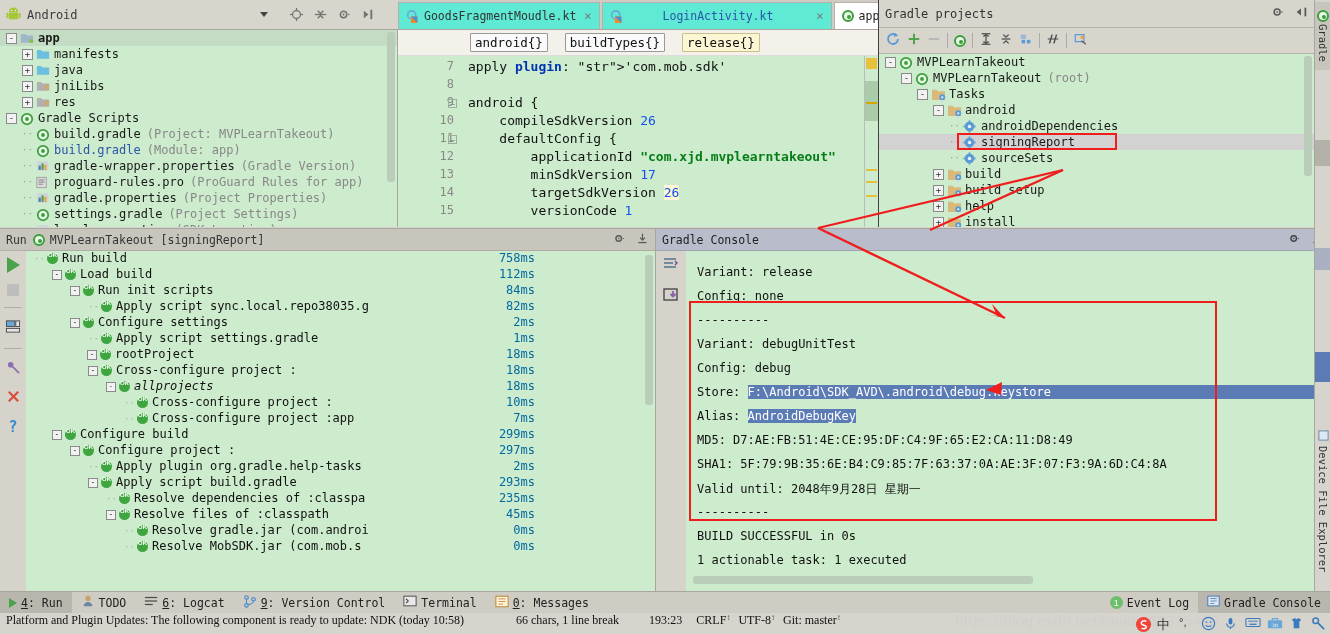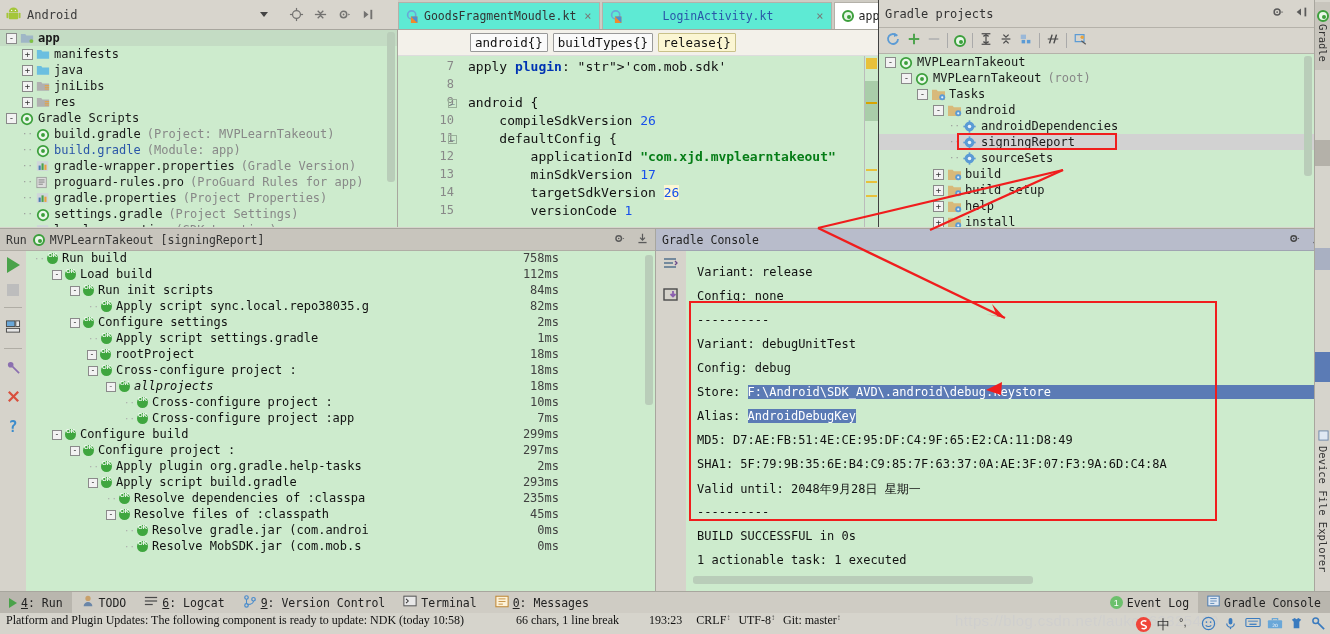--- a/index.html
+++ b/index.html
@@ -55,21 +55,21 @@
   .tr { height:16px; display:flex; align-items:center; font-family:"DejaVu Sans Mono",monospace; font-size:12px; white-space:nowrap; color:#1a1a1a;}
   .tr .exp { width:11px;height:11px;border:1px solid #8a8a8a;background:#f2f2f2; font-size:9px; line-height:9px; text-align:center; color:#333; margin-right:3px; flex:none;}
   .tr .nub { width:11px; margin-right:3px; flex:none; text-align:center; color:#999; font-size:9px;}
   .tr .ic { width:14px;height:13px; margin-right:4px; flex:none; position:relative;}
   .tr .sub { color:#888; margin-left:6px;}
   .gradleico { width:12px;height:12px;border-radius:50%;border:2px solid #3c9f3c; background:#e9f7e9; display:inline-block; position:relative;}
   .gradleico:after{content:"";position:absolute;left:3px;top:3px;width:4px;height:4px;background:#3c9f3c;border-radius:50%;}
 
   
   #editor { position:absolute; left:398px; top:30px; width:480px; height:197px; background:#ffffff; overflow:hidden;}
-  #breadcrumb { height:26px; background:#f3f1ea; display:flex; align-items:center; padding-left:72px; gap:5px; border-bottom:1px solid #ddd;}
+  #breadcrumb { height:26px; background:#f3f1ea; display:flex; align-items:center; padding-left:72px; gap:17px; border-bottom:1px solid #ddd;}
   .crumb { border:1px solid #999; background:#fafafa; font-family:"DejaVu Sans Mono",monospace; font-size:12.5px; padding:1px 4px; border-radius:1px;}
   .crumb.hl { background:#fbf6d3; border-color:#c9c189;}
   #code-area { position:relative; height:171px; background:#cdebcd; }
   #gutter { position:absolute; left:0; top:0; width:62px; height:100%; background:#cdebcd; }
   .ln { position:absolute; right:6px; font-family:"DejaVu Sans Mono",monospace; font-size:12px; color:#888; }
   .codeline { position:absolute; left:70px; font-family:"DejaVu Sans Mono",monospace; font-size:13px; white-space:pre; color:#111; }
   .kw { color:#0033b3; font-weight:bold;}
   .str { color:#067d17; font-weight:bold;}
   .num { color:#1750eb;}
   .hlnum { background:#fbf6d3; color:#1750eb;}
@@ -88,21 +88,21 @@
   
   #run-panel { position:absolute; left:0; top:228px; width:655px; height:363px; background:#cdebcd; border-top:1px solid #a8a69e;}
   #run-title { height:22px; background:#c8c5bd; display:flex; align-items:center; padding:0 6px; font-family:"DejaVu Sans Mono",monospace; font-size:11.5px; color:#333; border-bottom:1px solid #b0ada5; }
   #run-left { position:absolute; left:0; top:22px; width:26px; height:341px; background:#d6d3cb; display:flex; flex-direction:column; align-items:center; padding-top:6px; gap:11px;}
   .play-tri { width:0;height:0;border-top:8px solid transparent;border-bottom:8px solid transparent;border-left:13px solid #4aa24a;}
   .stop-sq { width:12px;height:12px;background:#bdbdbd;}
   #run-tree { position:absolute; left:26px; top:22px; width:629px; height:341px; overflow:hidden;}
   #run-tree-inner{position:absolute;left:0;top:0;width:629px;}
   .rrow { height:16px; position:relative; font-family:"DejaVu Sans Mono",monospace; font-size:12px; color:#111; white-space:nowrap;}
   .rrow .txt { position:absolute; top:0; }
-  .rrow .ms { position:absolute; right:96px; color:#404040; }
+  .rrow .ms { position:absolute; right:120px; color:#0369a1; }
   .okdot { width:11px;height:11px;border-radius:50%;background:#3fa63f;display:inline-block;position:relative;top:2px; margin-right:4px;}
   .okdot:after{content:"OK";position:absolute;left:0;top:-1px;width:11px;text-align:center;font-size:6px;color:#fff;font-family:"Liberation Sans",sans-serif;font-weight:bold;}
   .rexp{display:inline-block;width:10px;height:10px;border:1px solid #8a8a8a;background:#f2f2f2;font-size:8px;line-height:8px;text-align:center;color:#333;margin-right:3px;position:relative;top:-1px;}
   .rnub{display:inline-block;width:10px;margin-right:3px;color:#aaa;font-size:9px;}
   #run-scroll{position:absolute;right:2px;top:4px;width:8px;height:150px;background:#b9cdb9;border-radius:3px;}
 
   
   #console-panel { position:absolute; left:655px; top:228px; width:675px; height:363px; background:#cdebcd; border-left:1px solid #a8a69e; border-top:1px solid #a8a69e;}
   #con-title { height:22px; background:#b8bccb; display:flex; align-items:center; padding:0 6px; font-family:"DejaVu Sans Mono",monospace; font-size:11.5px; color:#222; border-bottom:1px solid #a0a4b2;}
   #con-left { position:absolute; left:0; top:22px; width:30px; height:341px; background:#d6d3cb; padding-top:5px; display:flex; flex-direction:column; align-items:center; gap:9px;}

